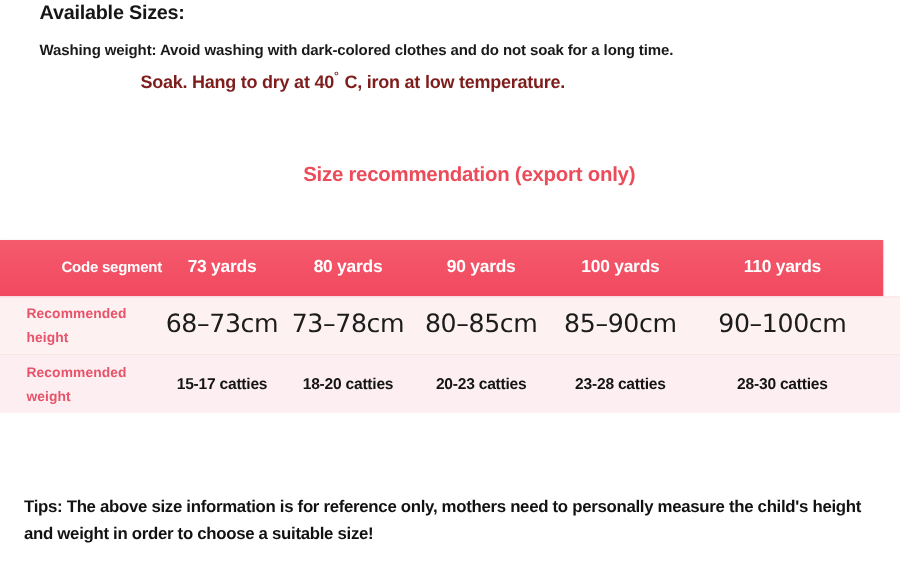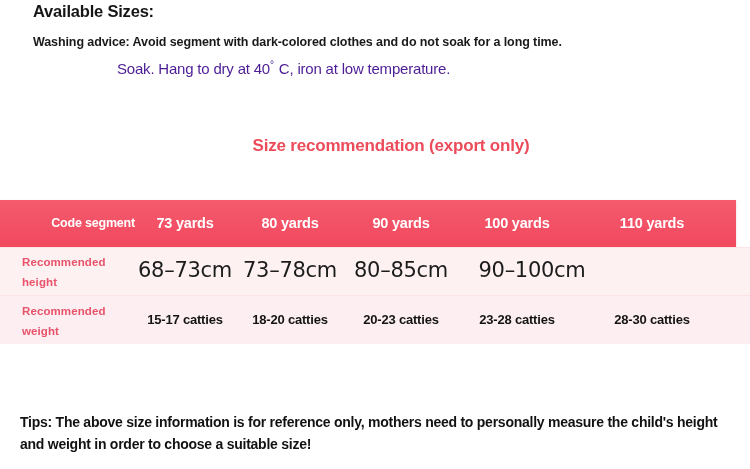--- a/index.html
+++ b/index.html
@@ -43,22 +43,22 @@
     color: #1a1a1a;
     letter-spacing: -0.1px;
     white-space: nowrap;
   }
 
   .soak-line {
     position: absolute;
     left: 117px;
     top: 60px;
     font-size: 15px;
-    font-weight: normal;
-    color: #4c1d95;
+    font-weight: bold;
+    color: #7f1d1d;
     letter-spacing: -0.2px;
     white-space: nowrap;
   }
   .soak-line .deg {
     font-size: 10px;
     vertical-align: super;
     line-height: 0;
     margin-left: 0px;
     margin-right: 5px;
   }
@@ -191,21 +191,21 @@
     letter-spacing: -0.25px;
   }
 </style>
 </head>
 <body>
 
 <div id="page">
 
   <div class="heading-available">Available Sizes:</div>
 
-  <div class="washing-advice">Washing advice: Avoid segment with dark-colored clothes and do not soak for a long time.</div>
+  <div class="washing-advice">Washing weight: Avoid washing with dark-colored clothes and do not soak for a long time.</div>
 
   <div class="soak-line"><span>Soak. Hang to dry at 40</span><span class="deg">°</span><span>C, iron at low temperature.</span></div>
 
   <div class="size-reco-title">Size recommendation (export only)</div>
 
   <div class="size-table">
 
     <div class="trow header">
       <div class="cell c0">Code segment</div>
       <div class="cell c1">73 yards</div>
@@ -217,20 +217,21 @@
 
     <div class="trow r1">
       <div class="sep"></div>
       <div class="cell c0">
         <span class="rowlabel">Recommended</span><br>
         <span class="rowlabel">height</span>
       </div>
       <div class="cell c1">68–73cm</div>
       <div class="cell c2">73–78cm</div>
       <div class="cell c3">80–85cm</div>
+      <div class="cell c4">85–90cm</div>
       <div class="cell c5">90–100cm</div>
     </div>
 
     <div class="trow r2">
       <div class="sep"></div>
       <div class="cell c0">
         <span class="rowlabel">Recommended</span><br>
         <span class="rowlabel">weight</span>
       </div>
       <div class="cell c1">15-17 catties</div>

